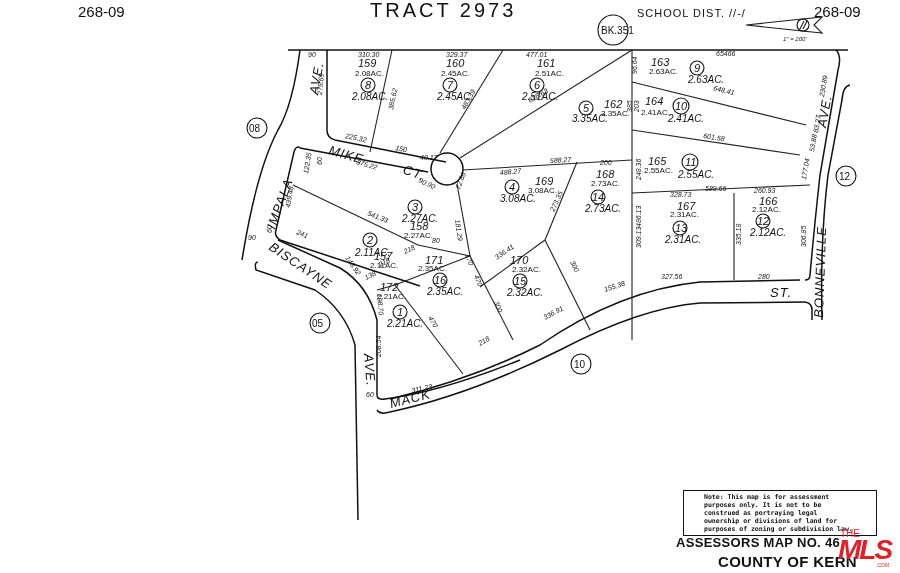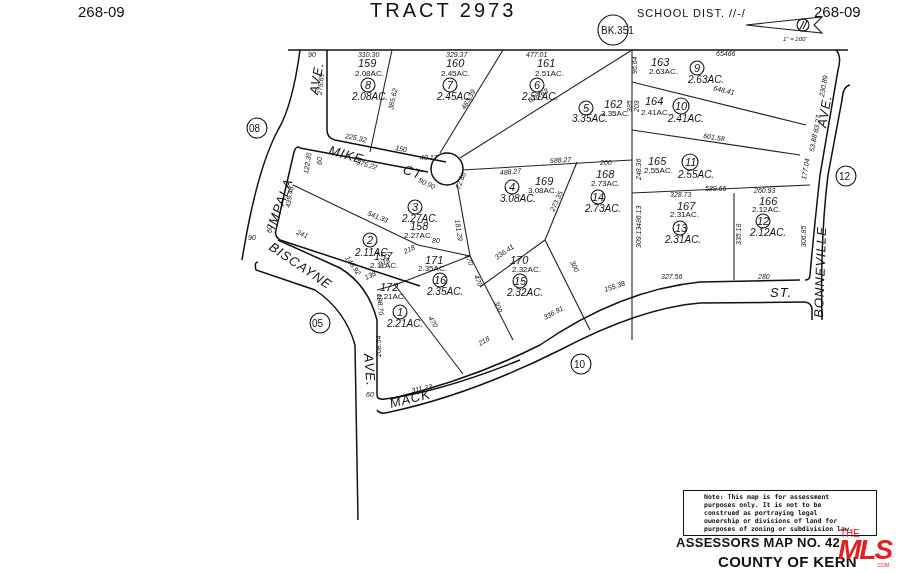--- a/index.html
+++ b/index.html
@@ -287,19 +287,19 @@
   <g>
     <circle class="circ" cx="415" cy="207" r="7"></circle>
       <text class="t lotno" x="412" y="211">3</text>
     <text class="t acre2" x="402" y="222">2.27AC.</text>
     <text class="t lotno" x="410" y="230">158</text>
     <text class="t acre" x="404" y="238">2.27AC.</text>
   </g>
 </svg>
 
 <div class="note">Note: This map is for assessment purposes only. It is not to be construed as portraying legal ownership or divisions of land for purposes of zoning or subdivision law.</div>
-<div class="footer1">ASSESSORS MAP NO. 42</div>
+<div class="footer1">ASSESSORS MAP NO. 46</div>
 <div class="footer2">COUNTY OF KERN</div>
 <div class="mls">
   <span class="the">THE</span>
   <span class="big">MLS</span>
   <span class="com">.COM</span>
 </div>
 
 </body></html>

